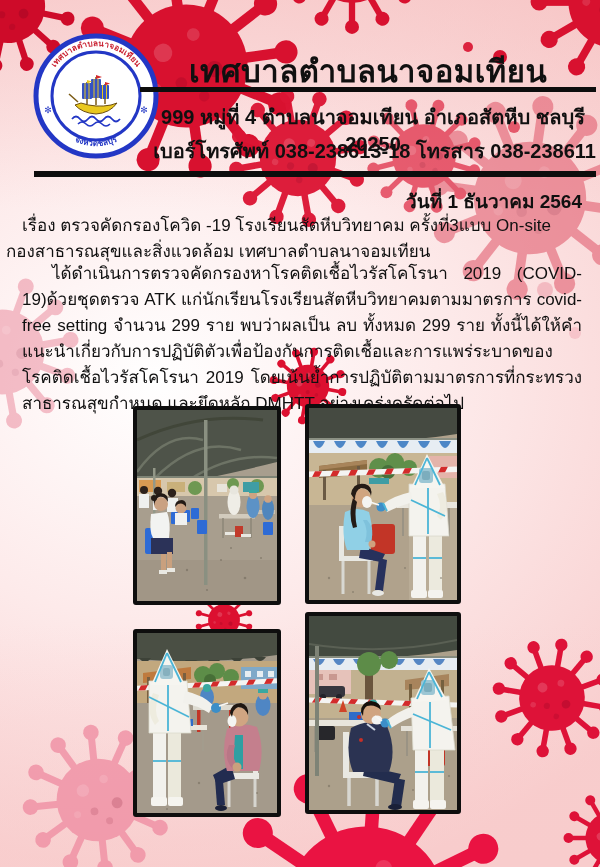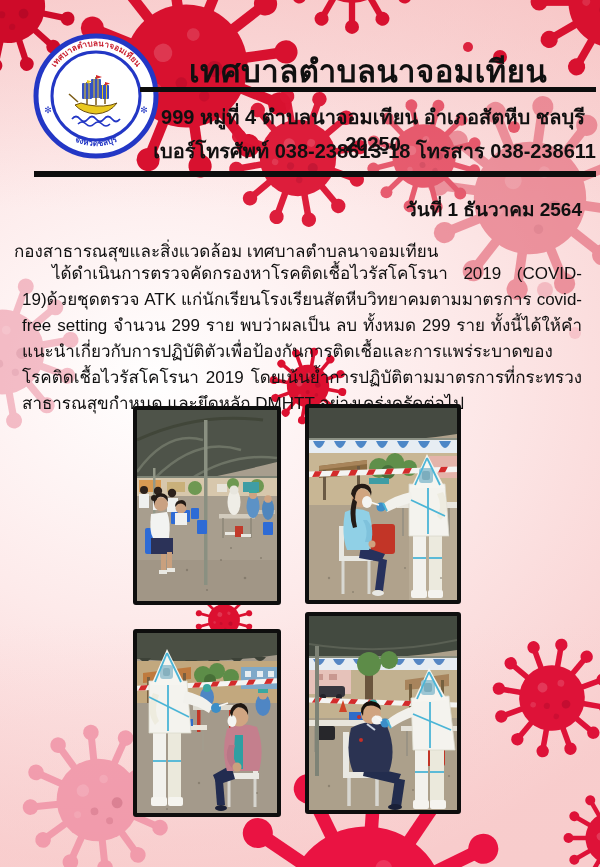--- a/index.html
+++ b/index.html
@@ -14,23 +14,23 @@
   .bg { position:absolute; inset:0; z-index:0; pointer-events:none; }
   .layer { position:absolute; z-index:2; }
 
   .seal { left:33px; top:33px; width:126px; height:126px; }
   .title { left:140px; top:46px; width:456px; text-align:center;
            font-size:31px; font-weight:bold; letter-spacing:.5px; }
   .title-rule { left:140px; top:87px; width:456px; height:5px; background:#0d0d0d; }
   .addr  { left:150px; top:101px; width:446px; text-align:center; font-size:20px; font-weight:bold; }
   .phone { left:150px; top:135px; width:446px; text-align:right; font-size:20px; font-weight:bold; }
   .full-rule { left:34px; top:171px; width:562px; height:6px; background:#0d0d0d; }
-  .date { left:300px; top:194px; width:282px; text-align:right; font-size:19px; font-weight:bold; }
+  .date { left:300px; top:186px; width:282px; text-align:right; font-size:19px; font-weight:bold; }
   .subject { left:22px; top:211px; width:560px; font-size:17px; }
-  .dept    { left:14px; top:237px; width:560px; font-size:17px; }
+  .dept    { left:6px; top:237px; width:560px; font-size:17px; }
   .body-par{ left:22px; top:261px; width:560px; font-size:17px; line-height:26px;
              text-indent:30px; text-align:justify; }
 
   figure.photo { position:absolute; z-index:2; border:4px solid #0e0e0e; border-radius:3px;
                  overflow:hidden; background:#99907f; }
   figure.photo svg { display:block; width:100%; height:100%; }
   #p1 { left:133px; top:406px; width:148px; height:199px; }
   #p2 { left:305px; top:404px; width:156px; height:200px; }
   #p3 { left:133px; top:629px; width:148px; height:188px; }
   #p4 { left:305px; top:612px; width:156px; height:202px; }
@@ -131,20 +131,21 @@
     </g>
   </svg>
 
   <h1 class="layer title">เทศบาลตำบลนาจอมเทียน</h1>
   <div class="layer title-rule"></div>
   <div class="layer addr">999 หมู่ที่ 4 ตำบลนาจอมเทียน อำเภอสัตหีบ ชลบุรี 20250</div>
   <div class="layer phone">เบอร์โทรศัพท์ 038-238613-18 โทรสาร 038-238611</div>
   <div class="layer full-rule"></div>
 
   <div class="layer date">วันที่ 1 ธันวาคม 2564</div>
+  <div class="layer subject">เรื่อง ตรวจคัดกรองโควิด -19 โรงเรียนสัตหีบวิทยาคม ครั้งที่3แบบ On-site</div>
   <div class="layer dept">กองสาธารณสุขและสิ่งแวดล้อม เทศบาลตำบลนาจอมเทียน</div>
   <p class="layer body-par">ได้ดำเนินการตรวจคัดกรองหาโรคติดเชื้อไวรัสโคโรนา 2019 (COVID-19)ด้วยชุดตรวจ ATK แก่นักเรียนโรงเรียนสัตหีบวิทยาคมตามมาตรการ covid-free setting จำนวน 299 ราย พบว่าผลเป็น ลบ ทั้งหมด 299 ราย ทั้งนี้ได้ให้คำแนะนำเกี่ยวกับการปฏิบัติตัวเพื่อป้องกันการติดเชื้อและการแพร่ระบาดของโรคติดเชื้อไวรัสโคโรนา 2019 โดยเน้นย้ำการปฏิบัติตามมาตรการที่กระทรวงสาธารณสุขกำหนด และยึดหลัก DMHTT อย่างเคร่งครัดต่อไป</p>
 
   <figure class="photo" id="p1" aria-label="Students in white school uniforms wait on blue chairs under a gray canopy while health staff in PPE and blue gowns run a testing station at folding tables">
     <svg viewBox="0 0 140 191" preserveAspectRatio="none">
       <rect width="140" height="191" fill="#a89e8e"></rect>
       <rect y="150" width="140" height="41" fill="#9c9181" opacity=".6"></rect>
       <path d="M0,0 H140 V52 Q100,62 70,68 Q35,74 0,66 Z" fill="#4e5349"></path>
       <path d="M0,62 Q30,20 66,30" stroke="#6d7365" stroke-width="2.5" fill="none"></path>
       <path d="M18,68 Q60,26 104,40" stroke="#6d7365" stroke-width="2.5" fill="none"></path>

